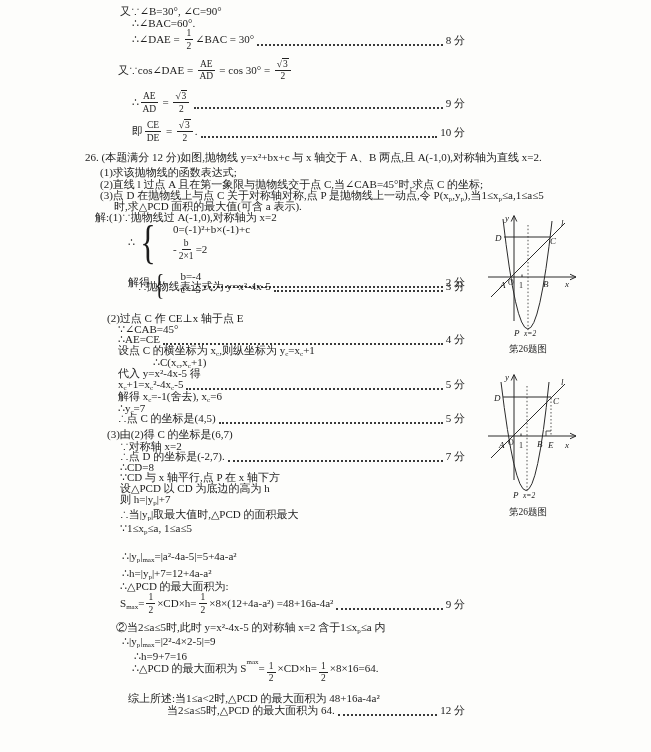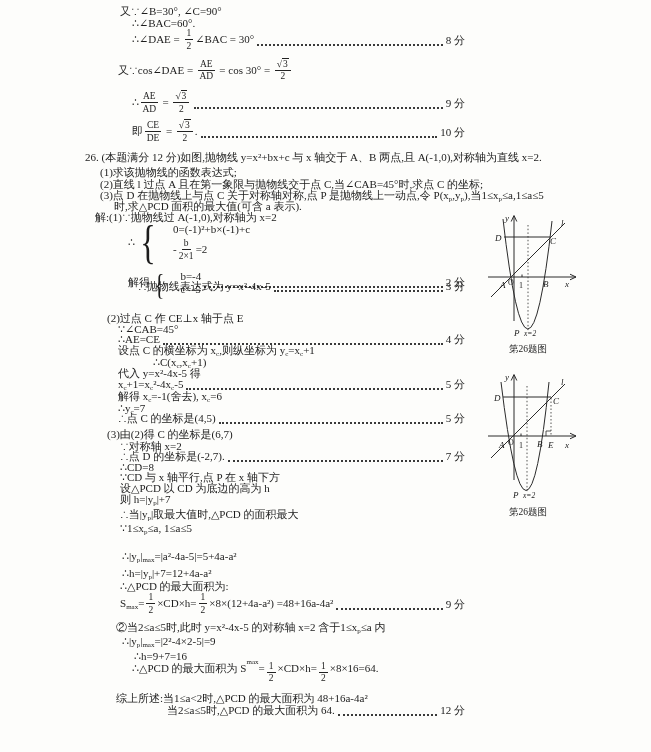--- a/index.html
+++ b/index.html
@@ -164,21 +164,21 @@
   <div class="ln" style="left:116px;top:621px;">②当2≤a≤5时,此时 y=x²-4x-5 的对称轴 x=2 含于1≤x<sub>p</sub>≤a 内</div>
   <div class="ln" style="left:122px;top:635px;">∴|y<sub>p</sub>|<sub>max</sub>=|2²-4×2-5|=9</div>
   <div class="ln" style="left:122px;top:650px;margin-left:12px;">∴h=9+7=16</div>
   <div class="ln" style="left:132px;top:662px;height:26px;display:flex;align-items:flex-start;">∴△PCD 的最大面积为 S<sub>max</sub>=<span class="frac">
         <span class="fnum">1</span>
         <span class="fden">2</span>
       </span>×CD×h=<span class="frac">
         <span class="fnum">1</span>
         <span class="fden">2</span>
       </span>×8×16=64.</div>
-  <div class="ln" style="left:116px;top:692px;">综上所述:当1≤a&lt;2时,△PCD 的最大面积为 48+16a-4a²</div>
+  <div class="ln" style="left:128px;top:692px;">综上所述:当1≤a&lt;2时,△PCD 的最大面积为 48+16a-4a²</div>
   <div class="ln row" style="left:167px;top:704px;width:298px;height:14px;">
     <span>当2≤a≤5时,△PCD 的最大面积为 64.</span>
     <span class="leader"></span>
     <span class="score">12 分</span>
   </div>
 
   <svg style="position:absolute;left:483px;top:203px;" width="105" height="152" viewBox="0 0 105 152">
     <g stroke="#2b2b2b" stroke-width="1" fill="none">
       <line x1="31" y1="13" x2="31" y2="118"></line>
       <path d="M28.2,18.5 L31,12.5 L33.8,18.5"></path>

